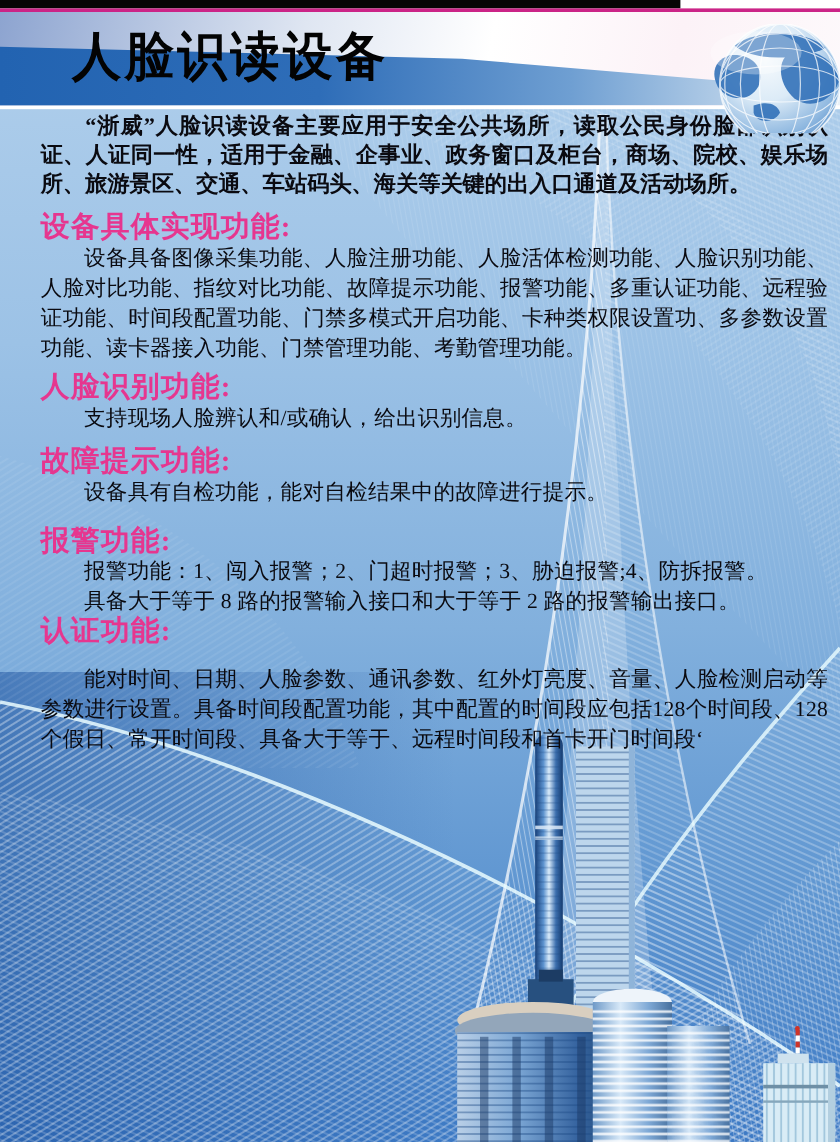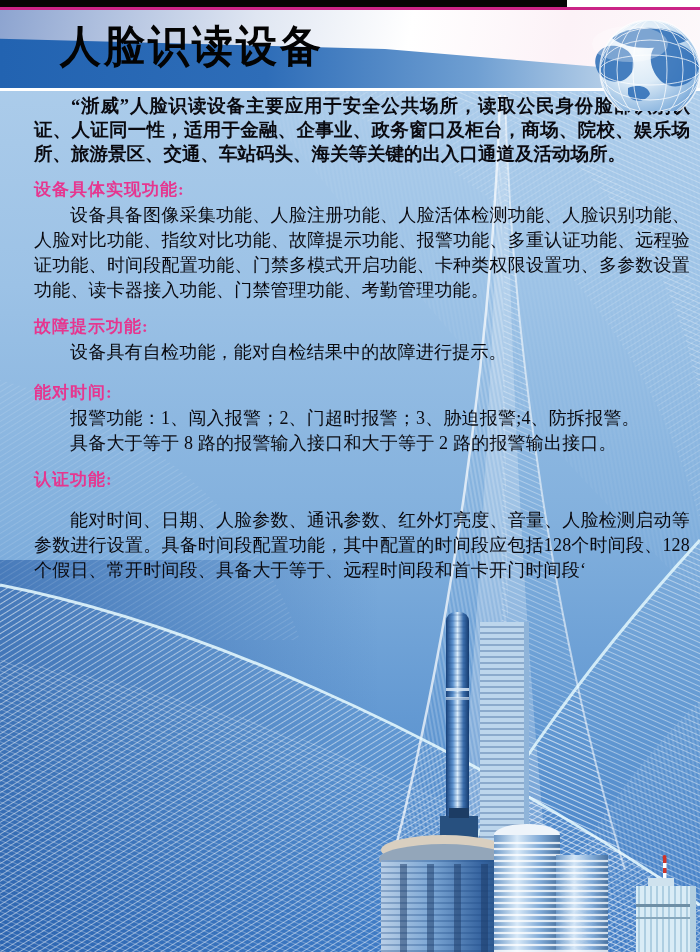--- a/index.html
+++ b/index.html
@@ -21,26 +21,26 @@
   .page-title{position:absolute;left:60px;top:8px;margin:0;
           font-family:"DejaVu Sans","Liberation Sans",sans-serif;
           font-weight:900;font-size:41px;letter-spacing:3px;color:#030303;
           transform:scaleY(1.06);transform-origin:top left;}
   .globe{position:absolute;right:0;top:10px;width:150px;height:91px;}
   
   .content{position:absolute;left:34px;right:10px;top:94px;z-index:2;color:#0a0a10;}
   .intro{margin:0;font-size:18.5px;line-height:24px;font-weight:bold;
          text-align:justify;text-indent:2em;}
   .sec{margin:0;}
-  .sec-h{margin:0 0 1px 0;font-size:17px;line-height:24px;font-weight:bold;
+  .sec-h{margin:0 0 1px 0;font-size:24px;line-height:24px;font-weight:bold;
          color:#e6368f;letter-spacing:1px;}
   .sec-b{margin:0;font-size:18px;line-height:25px;font-weight:normal;
          text-align:justify;text-indent:2em;letter-spacing:0.2px;}
   .s0{margin-top:12px}.s1{margin-top:10px}.s2{margin-top:8px}.s3{margin-top:12px}
-  .s4{margin-top:16px}.s5{margin-top:12px}.s6{margin-top:16px}
+  .s4{margin-top:16px}.s5{}.s6{margin-top:16px}
 </style>
 </head>
 <body>
 
 <div class="page">
 
   <svg class="bg" width="700" height="952" viewBox="0 0 700 952">
     <defs>
       <pattern id="m1" width="5" height="5" patternUnits="userSpaceOnUse" patternTransform="rotate(24)">
         <line x1="0" y1="2.5" x2="5" y2="2.5" stroke="#ffffff" stroke-width="1"></line>
@@ -190,28 +190,32 @@
 
   <div class="content">
     <p class="intro">“浙威”人脸识读设备主要应用于安全公共场所，读取公民身份脸部识别认证、人证同一性，适用于金融、企事业、政务窗口及柜台，商场、院校、娱乐场所、旅游景区、交通、车站码头、海关等关键的出入口通道及活动场所。</p>
 
     <section class="sec s0">
       <h2 class="sec-h">设备具体实现功能:</h2>
       <p class="sec-b">设备具备图像采集功能、人脸注册功能、人脸活体检测功能、人脸识别功能、人脸对比功能、指纹对比功能、故障提示功能、报警功能、多重认证功能、远程验证功能、时间段配置功能、门禁多模式开启功能、卡种类权限设置功、多参数设置功能、读卡器接入功能、门禁管理功能、考勤管理功能。</p>
     </section>
 
 
+    <section class="sec s2">
+      <h2 class="sec-h">人脸识别功能:</h2>
+      <p class="sec-b">支持现场人脸辨认和/或确认，给出识别信息。</p>
+    </section>
 
     <section class="sec s3">
       <h2 class="sec-h">故障提示功能:</h2>
       <p class="sec-b">设备具有自检功能，能对自检结果中的故障进行提示。</p>
     </section>
 
     <section class="sec s4">
-      <h2 class="sec-h">能对时间:</h2>
+      <h2 class="sec-h">报警功能:</h2>
       <p class="sec-b">报警功能：1、闯入报警；2、门超时报警；3、胁迫报警;4、防拆报警。</p>
       <p class="sec-b">具备大于等于 8 路的报警输入接口和大于等于 2 路的报警输出接口。</p>
     </section>
 
     <section class="sec s5">
       <h2 class="sec-h">认证功能:</h2>
     </section>
 
     <section class="sec s6">
       <p class="sec-b">能对时间、日期、人脸参数、通讯参数、红外灯亮度、音量、人脸检测启动等参数进行设置。具备时间段配置功能，其中配置的时间段应包括128个时间段、128个假日、常开时间段、具备大于等于、远程时间段和首卡开门时间段‘</p>

